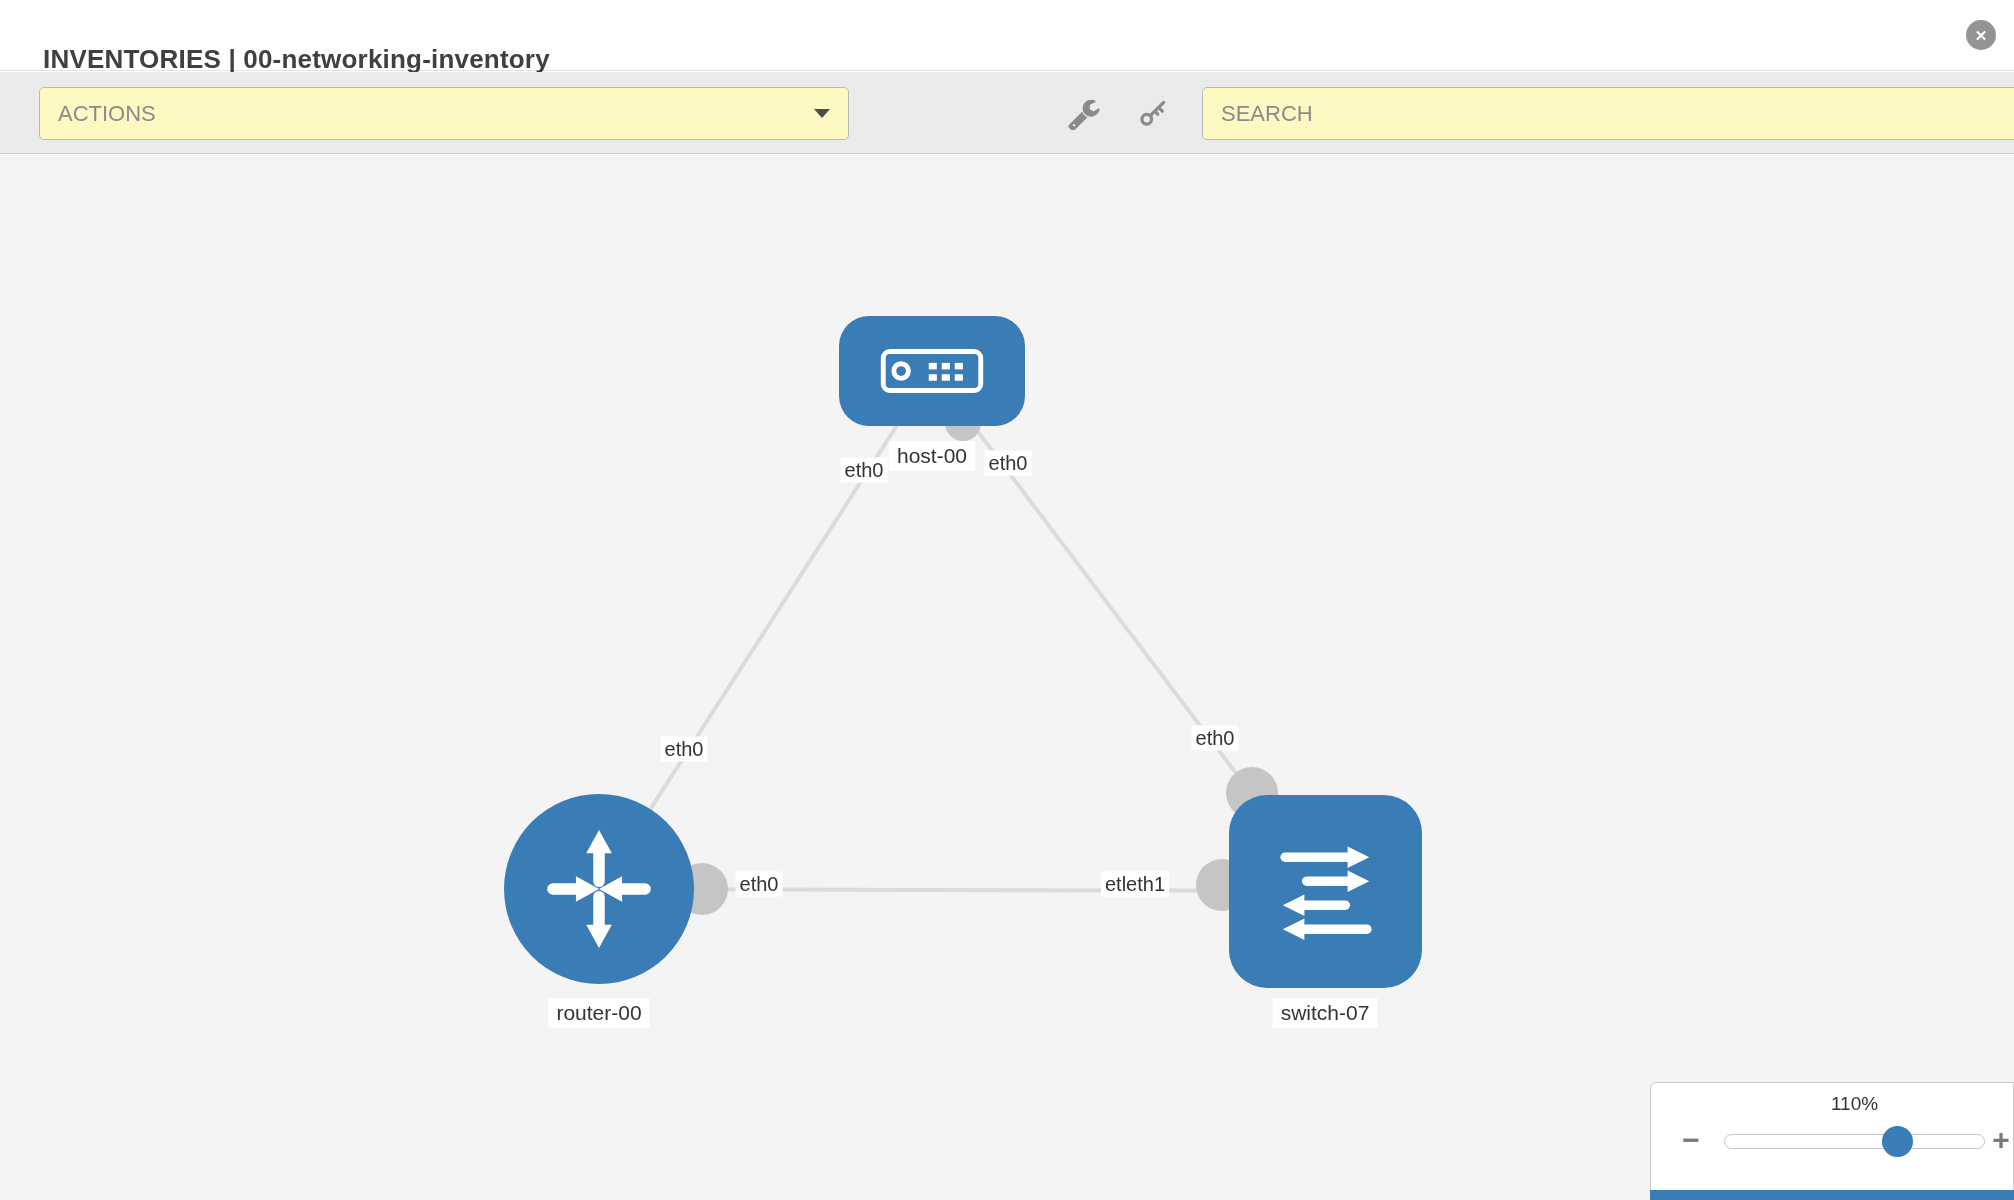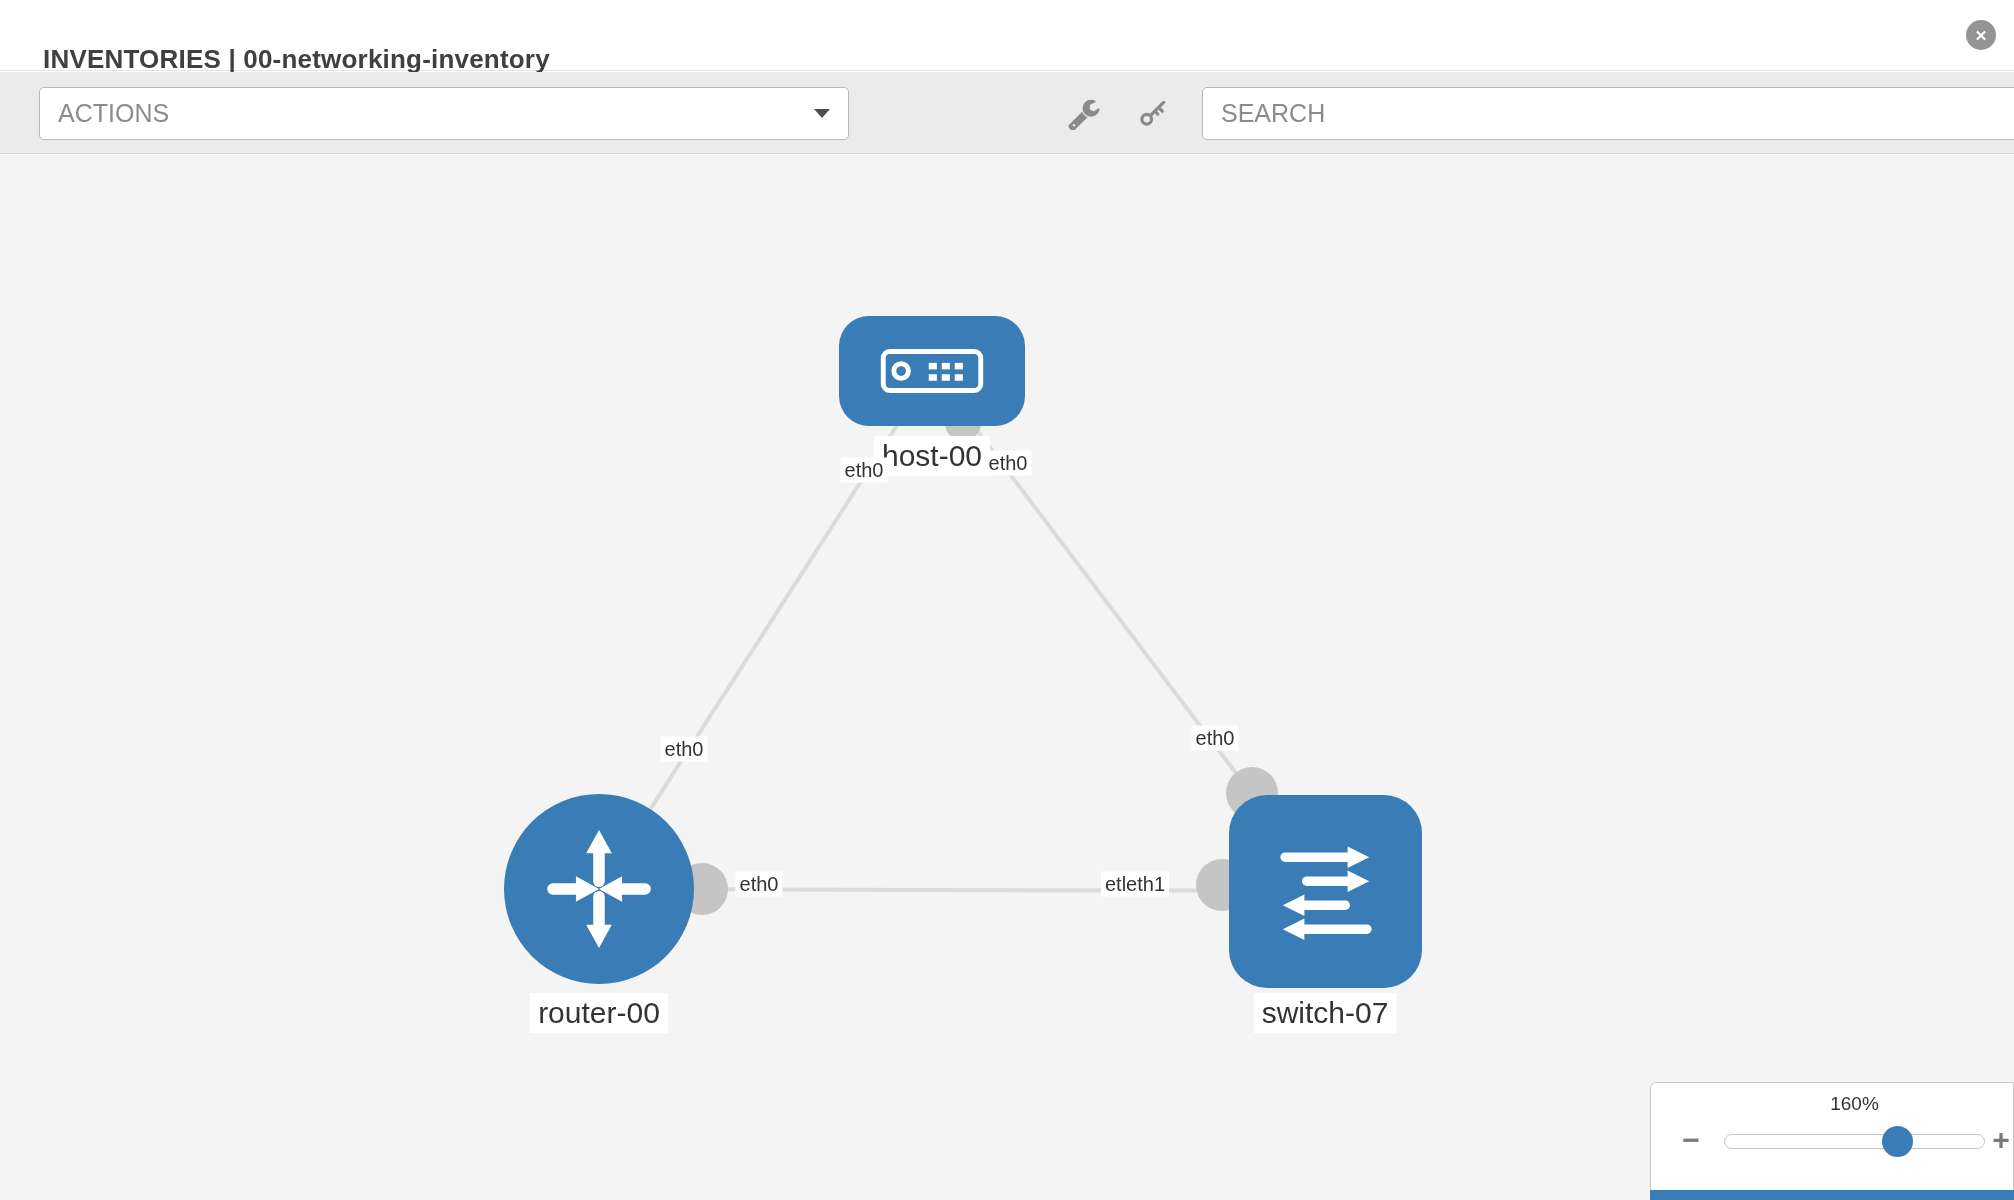--- a/index.html
+++ b/index.html
@@ -22,43 +22,43 @@
     border-bottom:1px solid #E4E4E4;}
   .hdr h1{position:absolute;left:43px;top:0;line-height:70px;font-size:26px;
     font-weight:700;color:var(--text_dark);letter-spacing:.2px;margin-top:24px;}
   .close-btn{position:absolute;right:18px;top:20px;width:30px;height:30px;border:none;
     border-radius:50%;background:#949494;color:#fff;display:flex;align-items:center;
     justify-content:center;font-size:15px;font-weight:700;cursor:pointer;line-height:1;}
 
   
   .toolbar{position:absolute;top:72px;left:0;width:2014px;height:82px;
     background:var(--toolbar_bg);border-bottom:1px solid #D2D2D2;}
-  .select{position:absolute;top:15px;height:53px;background:#ffffff;
+  .select{position:absolute;top:15px;height:53px;background:#fef9c3;
     border:1px solid var(--border_gray);border-radius:5px;display:flex;
     align-items:center;justify-content:space-between;padding:0 18px;
-    font-size:25px;color:var(--text_muted);cursor:pointer;}
+    font-size:22px;color:var(--text_muted);cursor:pointer;}
   .select .caret{width:0;height:0;border-left:8px solid transparent;
     border-right:8px solid transparent;border-top:9px solid #4D4D4D;}
   .sel-actions{left:39px;width:810px;}
   .sel-search{left:1202px;width:940px;}
   .tool-btn{position:absolute;top:20px;width:42px;height:42px;border:none;
     background:transparent;cursor:pointer;display:flex;align-items:center;justify-content:center;}
   .tb-wrench{left:1064px;} .tb-key{left:1132px;}
 
   
   .canvas{position:absolute;top:155px;left:0;width:2014px;height:1045px;
     background:var(--canvas_bg);overflow:hidden;cursor:grab;}
   .links-layer{position:absolute;left:0;top:0;}
   .node{position:absolute;background:var(--node_blue);display:flex;
     align-items:center;justify-content:center;cursor:pointer;}
   .node-host{left:839px;top:161px;width:186px;height:110px;border-radius:30px;}
   .node-router{left:504px;top:639px;width:190px;height:190px;border-radius:50%;}
   .node-switch{left:1229px;top:640px;width:193px;height:193px;border-radius:38px;}
   .node-label{position:absolute;transform:translate(-50%,-50%);background:#fff;
-    padding:3px 8px;font-size:30px;color:#333;white-space:nowrap;}
+    padding:3px 8px;font-size:21px;color:#333;white-space:nowrap;}
   .if-label{position:absolute;transform:translate(-50%,-50%);background:#fff;
     padding:1px 4px;font-size:20px;color:#333;white-space:nowrap;}
 
   
   .zoom-panel{position:absolute;left:1650px;top:1082px;width:364px;height:118px;
     background:#fff;border:1px solid #C9C9C9;border-radius:6px 0 0 0;}
   .zoom-percent{position:absolute;left:73px;top:10px;width:261px;text-align:center;
     font-size:19px;color:#333;}
   .zoom-btn{position:absolute;top:40px;width:34px;height:34px;border:none;background:transparent;
     color:#7A7A7A;font-size:30px;font-weight:700;cursor:pointer;line-height:34px;padding:0;}
@@ -172,21 +172,21 @@
 
     <div class="if-label" style="left:864px;top:315px;">eth0</div>
     <div class="if-label" style="left:684px;top:594px;">eth0</div>
     <div class="if-label" style="left:1008px;top:308px;">eth0</div>
     <div class="if-label" style="left:1215px;top:583px;">eth0</div>
     <div class="if-label" style="left:759px;top:729px;">eth0</div>
     <div class="if-label" style="left:1135px;top:729px;text-align:right;">etleth1</div>
   </div>
 
   <div class="zoom-panel">
-    <div class="zoom-percent">160%</div>
+    <div class="zoom-percent">110%</div>
     <button class="zoom-btn zoom-minus">−</button>
     <div class="zoom-track">
       <div class="zoom-thumb"></div>
     </div>
     <button class="zoom-btn zoom-plus">+</button>
     <div class="panel-accent"></div>
   </div>
 
 </div>
 

